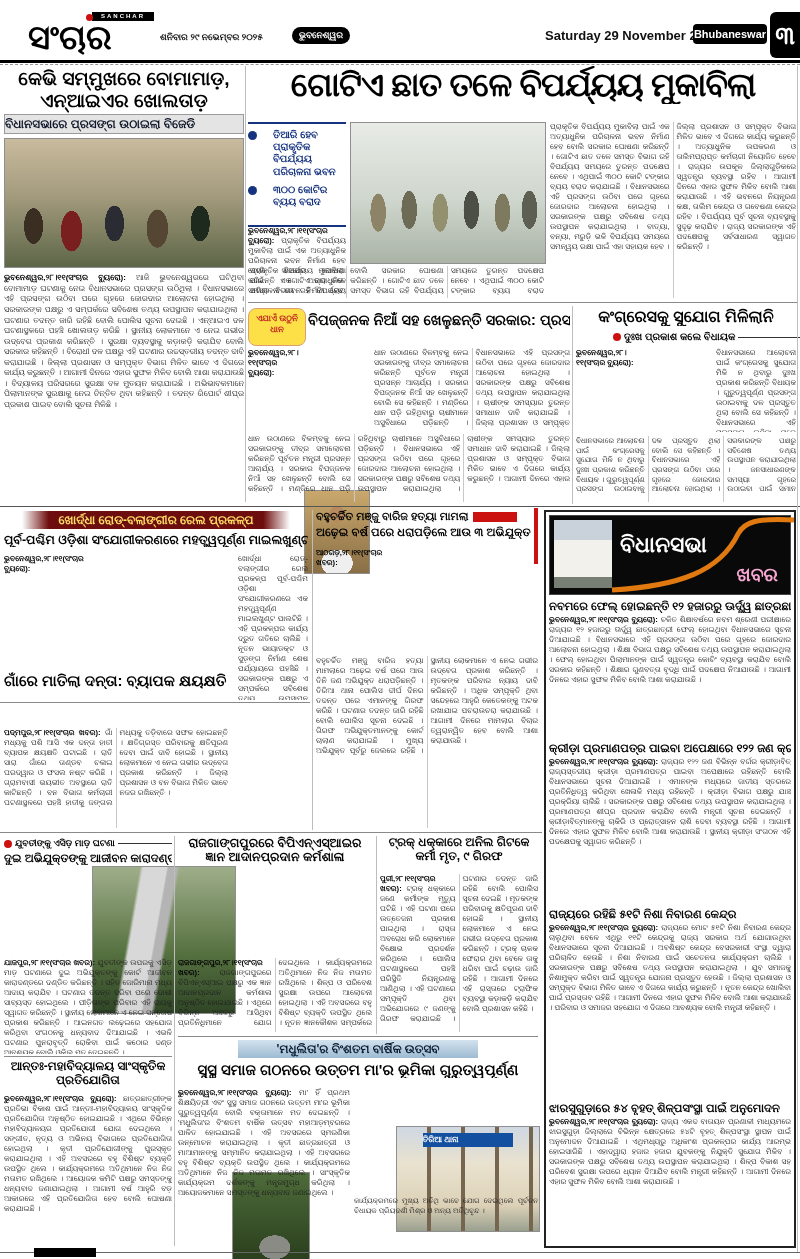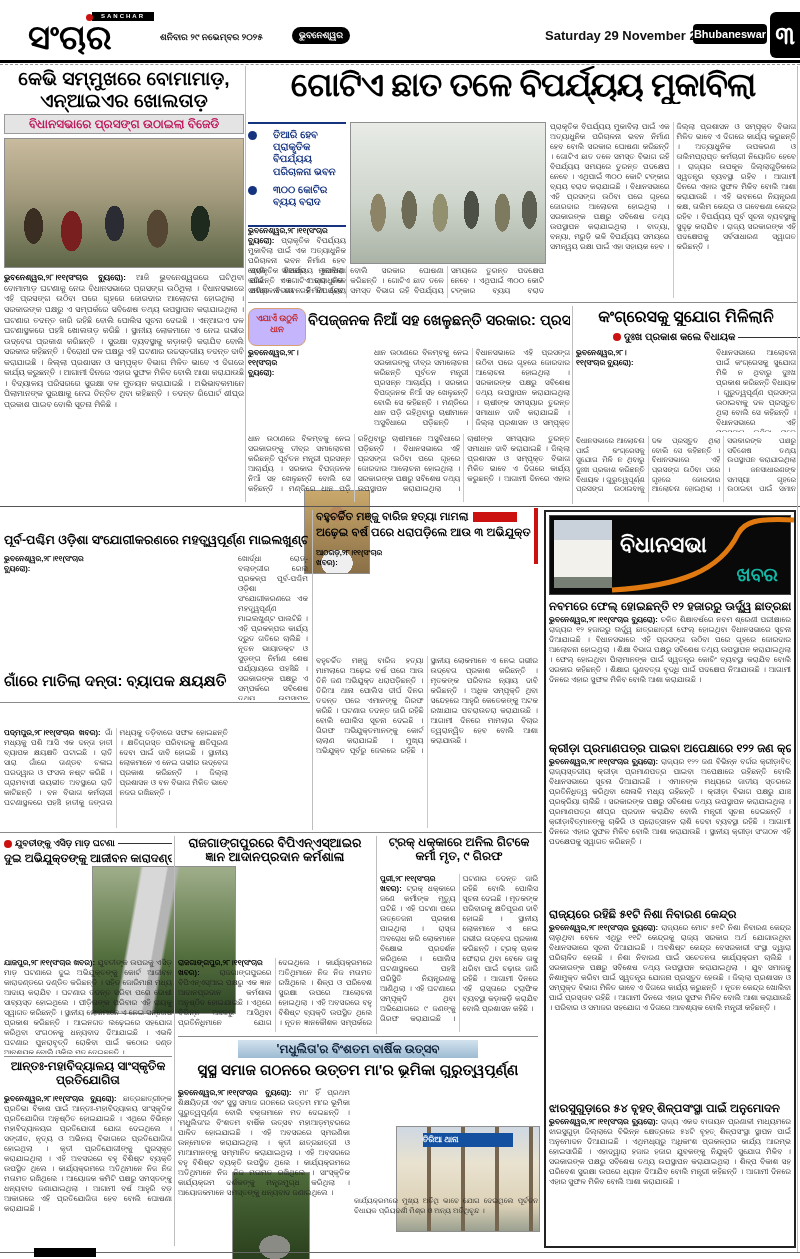--- a/index.html
+++ b/index.html
@@ -54,42 +54,42 @@
   
   .logo-big{font-size:34px;font-weight:bold;color:#000;line-height:1;}
   .logo-strip{position:absolute;left:92px;top:12px;width:62px;height:9px;background:#000;color:#fff;
     font-size:6px;letter-spacing:2px;text-align:center;line-height:9px;font-weight:bold;}
   .logo-dot{position:absolute;left:86px;top:14px;width:7px;height:7px;border-radius:50%;background:#cc1111;}
   .pill{background:#000;color:#fff;border-radius:9px;font-weight:bold;text-align:center;}
   .pageno-box{background:#000;color:#fff;font-size:25px;font-weight:bold;text-align:center;
     border-radius:6px 0 0 6px;}
   
   .subhead-bar{background:#e4e4e4;border:1px solid #9a9a9a;font-weight:bold;font-size:12px;
-    text-align:center;padding:2px 0;color:#be185d;}
+    text-align:left;padding:2px 0;color:#0f172a;}
   .kicker-maroon{background:linear-gradient(90deg,#ffffff 0%,#6e0d0d 10%,#6e0d0d 90%,#ffffff 100%);
     color:#ffe066;font-weight:bold;font-size:12px;text-align:center;padding:2px 0;}
   .kicker-blue{background:linear-gradient(180deg,#d3e2ee 0%,#9dbbd2 100%);color:#0a1b33;
     font-weight:bold;font-size:12px;text-align:center;padding:2px 0;}
-  .oval-label{background:#c4b5fd;border:1px solid #d8a070;border-radius:8px;color:#c22222;
+  .oval-label{background:#fde047;border:1px solid #d8a070;border-radius:8px;color:#c22222;
     font-weight:bold;font-size:8.5px;text-align:center;line-height:1.25;padding:4px 2px;}
   .redline-head{display:flex;align-items:center;gap:3px;font-weight:bold;font-size:10px;color:#000;}
   .redline-head .tail{flex:1;border-top:1px solid #333;height:0;}
   .reddot{width:8px;height:8px;border-radius:50%;background:#cc1111;flex:none;}
   .redblock{display:inline-block;width:44px;height:10px;background:#cc1111;vertical-align:middle;margin-left:4px;}
   .bullet-item{display:flex;gap:16px;margin-bottom:6px;}
   .bluedot{width:9px;height:9px;border-radius:50%;background:#15337f;margin-top:2px;flex:none;}
   .bullet-text{color:#15337f;font-weight:bold;font-size:10px;line-height:1.22;}
   
   .asm-box{border:2px solid #222;background:#fff;}
   .asm-banner{position:relative;height:78px;background:#090909;border:1px solid #444;}
   .asm-bldg{position:absolute;left:4px;top:4px;width:58px;height:68px;background:
     linear-gradient(0deg,#777e73 0 16%,transparent 16%),
     linear-gradient(180deg,#c9d2da 0 30%,#f2f1ec 30% 84%,#9aa08f 84%);}
   .asm-title{position:absolute;left:70px;top:16px;color:#fff;font-size:22px;font-weight:bold;}
-  .asm-sub{position:absolute;right:12px;bottom:8px;color:#14b8a6;font-size:19px;font-weight:bold;text-align:right;}
+  .asm-sub{position:absolute;right:12px;bottom:8px;color:#f9a8d4;font-size:19px;font-weight:bold;text-align:right;}
   .asm-swoosh{position:absolute;left:60px;top:0;}
   .asm-head{font-weight:bold;font-size:11.5px;color:#000;white-space:nowrap;overflow:hidden;margin:5px 0 2px 0;}
   .footer-block{position:absolute;background:#000;}
 </style>
 </head>
 <body>
 
 <div id="page">
 
   <header>
@@ -162,20 +162,21 @@
       <span class="dateline">ଭୁବନେଶ୍ୱର,୨୮।୧୧(ସଂଚାର ବ୍ୟୁରୋ):</span>
     </div>
     <div class="abs ph ph-mla" style="left:650px;top:348px;width:62px;height:84px;"></div>
     <div class="abs body-text" style="left:716px;top:348px;width:80px;height:84px;">ବିଧାନସଭାରେ ଆଲୋଚନା ପାଇଁ କଂଗ୍ରେସକୁ ସୁଯୋଗ ମିଳି ନ ଥିବାରୁ ଦୁଃଖ ପ୍ରକାଶ କରିଛନ୍ତି ବିଧାୟକ । ଗୁରୁତ୍ୱପୂର୍ଣ୍ଣ ପ୍ରସଙ୍ଗ ଉଠାଇବାକୁ ଦଳ ପ୍ରସ୍ତୁତ ଥିଲା ବୋଲି ସେ କହିଛନ୍ତି । ବିଧାନସଭାରେ ଏହି ପ୍ରସଙ୍ଗ ଉଠିବା ପରେ ଗୃହରେ ଜୋରଦାର ଆଲୋଚନା ହୋଇଥିଲା । ସରକାରଙ୍କ ପକ୍ଷରୁ ସବିଶେଷ ତଥ୍ୟ ଉପସ୍ଥାପନ କରାଯାଇଥିଲା । ଜନସାଧାରଣଙ୍କ ସମସ୍ୟା ଗୃହରେ ଉଠାଇବା ପାଇଁ ସମାନ ସୁଯୋଗ ଦିଆଯିବା ଉଚିତ ବୋଲି ସେ ମତ ଦେଇଛନ୍ତି । ଆଗାମୀ ଦିନରେ ଏହାର ସୁଫଳ ମିଳିବ ବୋଲି ଆଶା କରାଯାଉଛି । ସ୍ଥାନୀୟ ଲୋକମାନେ ଏ ନେଇ ଗଭୀର ଉଦ୍‌ବେଗ ପ୍ରକାଶ କରିଛନ୍ତି ।</div>
     <div class="abs body-text cols3" style="left:576px;top:436px;width:220px;height:66px;font-size:7.3px;">ବିଧାନସଭାରେ ଆଲୋଚନା ପାଇଁ କଂଗ୍ରେସକୁ ସୁଯୋଗ ମିଳି ନ ଥିବାରୁ ଦୁଃଖ ପ୍ରକାଶ କରିଛନ୍ତି ବିଧାୟକ । ଗୁରୁତ୍ୱପୂର୍ଣ୍ଣ ପ୍ରସଙ୍ଗ ଉଠାଇବାକୁ ଦଳ ପ୍ରସ୍ତୁତ ଥିଲା ବୋଲି ସେ କହିଛନ୍ତି । ବିଧାନସଭାରେ ଏହି ପ୍ରସଙ୍ଗ ଉଠିବା ପରେ ଗୃହରେ ଜୋରଦାର ଆଲୋଚନା ହୋଇଥିଲା । ସରକାରଙ୍କ ପକ୍ଷରୁ ସବିଶେଷ ତଥ୍ୟ ଉପସ୍ଥାପନ କରାଯାଇଥିଲା । ଜନସାଧାରଣଙ୍କ ସମସ୍ୟା ଗୃହରେ ଉଠାଇବା ପାଇଁ ସମାନ ସୁଯୋଗ ଦିଆଯିବା ଉଚିତ ବୋଲି ସେ ମତ ଦେଇଛନ୍ତି । ଆଗାମୀ ଦିନରେ ଏହାର ସୁଫଳ ମିଳିବ ବୋଲି ଆଶା କରାଯାଉଛି । ସ୍ଥାନୀୟ ଲୋକମାନେ ଏ ନେଇ ଗଭୀର ଉଦ୍‌ବେଗ ପ୍ରକାଶ କରିଛନ୍ତି ।</div>
   </section>
 
   <div class="hrule" style="left:0;top:506px;width:800px;background:#555;"></div>
 
   <section>
+    <div class="abs kicker-maroon" style="left:22px;top:511px;width:268px;">ଖୋର୍ଦ୍ଧା ରୋଡ୍-ବଲାଙ୍ଗୀର ରେଲ ପ୍ରକଳ୍ପ</div>
     <h2 class="abs hl ctr nowrap" style="left:4px;top:533px;width:304px;font-size:12.5px;">ପୂର୍ବ-ପଶ୍ଚିମ ଓଡ଼ିଶା ସଂଯୋଗୀକରଣରେ ମହତ୍ତ୍ୱପୂର୍ଣ୍ଣ ମାଇଲଖୁଣ୍ଟ</h2>
     <div class="abs body-text" style="left:4px;top:554px;width:84px;height:146px;">
       <span class="dateline">ଭୁବନେଶ୍ୱର,୨୮।୧୧(ସଂଚାର ବ୍ୟୁରୋ):</span>
     </div>
     <div class="abs ph ph-viaduct" style="left:92px;top:554px;width:142px;height:146px;"></div>
     <div class="abs body-text" style="left:238px;top:554px;width:70px;height:146px;">ଖୋର୍ଦ୍ଧା ରୋଡ୍-ବଲାଙ୍ଗୀର ରେଲ ପ୍ରକଳ୍ପ ପୂର୍ବ-ପଶ୍ଚିମ ଓଡ଼ିଶା ସଂଯୋଗୀକରଣରେ ଏକ ମହତ୍ତ୍ୱପୂର୍ଣ୍ଣ ମାଇଲଖୁଣ୍ଟ ପାଲଟିଛି । ଏହି ପ୍ରକଳ୍ପର କାର୍ଯ୍ୟ ଦ୍ରୁତ ଗତିରେ ଚାଲିଛି । ନୂତନ ଭାୟାଡକ୍ଟ ଓ ସୁଡ଼ଙ୍ଗ ନିର୍ମାଣ ଶେଷ ପର୍ଯ୍ୟାୟରେ ପହଞ୍ଚିଛି । ସରକାରଙ୍କ ପକ୍ଷରୁ ଏ ସମ୍ପର୍କରେ ସବିଶେଷ ତଥ୍ୟ ଉପସ୍ଥାପନ କରାଯାଇଥିଲା । ଏହି ରେଲପଥ ଚାଲୁ ହେଲେ ପଶ୍ଚିମ ଓଡ଼ିଶାର ଲୋକମାନେ ସିଧାସଳଖ ରାଜଧାନୀ ସହ ଯୋଡ଼ି ହୋଇପାରିବେ । ଜିଲ୍ଲା ପ୍ରଶାସନ ଓ ସମ୍ପୃକ୍ତ ବିଭାଗ ମିଳିତ ଭାବେ ଏ ଦିଗରେ କାର୍ଯ୍ୟ କରୁଛନ୍ତି । ଆଗାମୀ ଦିନରେ ଏହାର ସୁଫଳ ମିଳିବ ବୋଲି ଆଶା କରାଯାଉଛି । ବାଣିଜ୍ୟ ଓ ପର୍ଯ୍ୟଟନ କ୍ଷେତ୍ରରେ ଏହା ନୂଆ ଦିଗନ୍ତ ଖୋଲିବ । ସ୍ଥାନୀୟ ଲୋକମାନେ ଏହି ପ୍ରକଳ୍ପକୁ ସ୍ୱାଗତ କରିଛନ୍ତି । ରେଲବାଇ କର୍ତ୍ତୃପକ୍ଷ ଶୀଘ୍ର ଟ୍ରେନ ଚଳାଚଳ ଆରମ୍ଭ ହେବ ବୋଲି ସୂଚନା ଦେଇଛନ୍ତି ।</div>
   </section>
 
   <div class="hrule" style="left:0;top:702px;width:310px;"></div>
 

